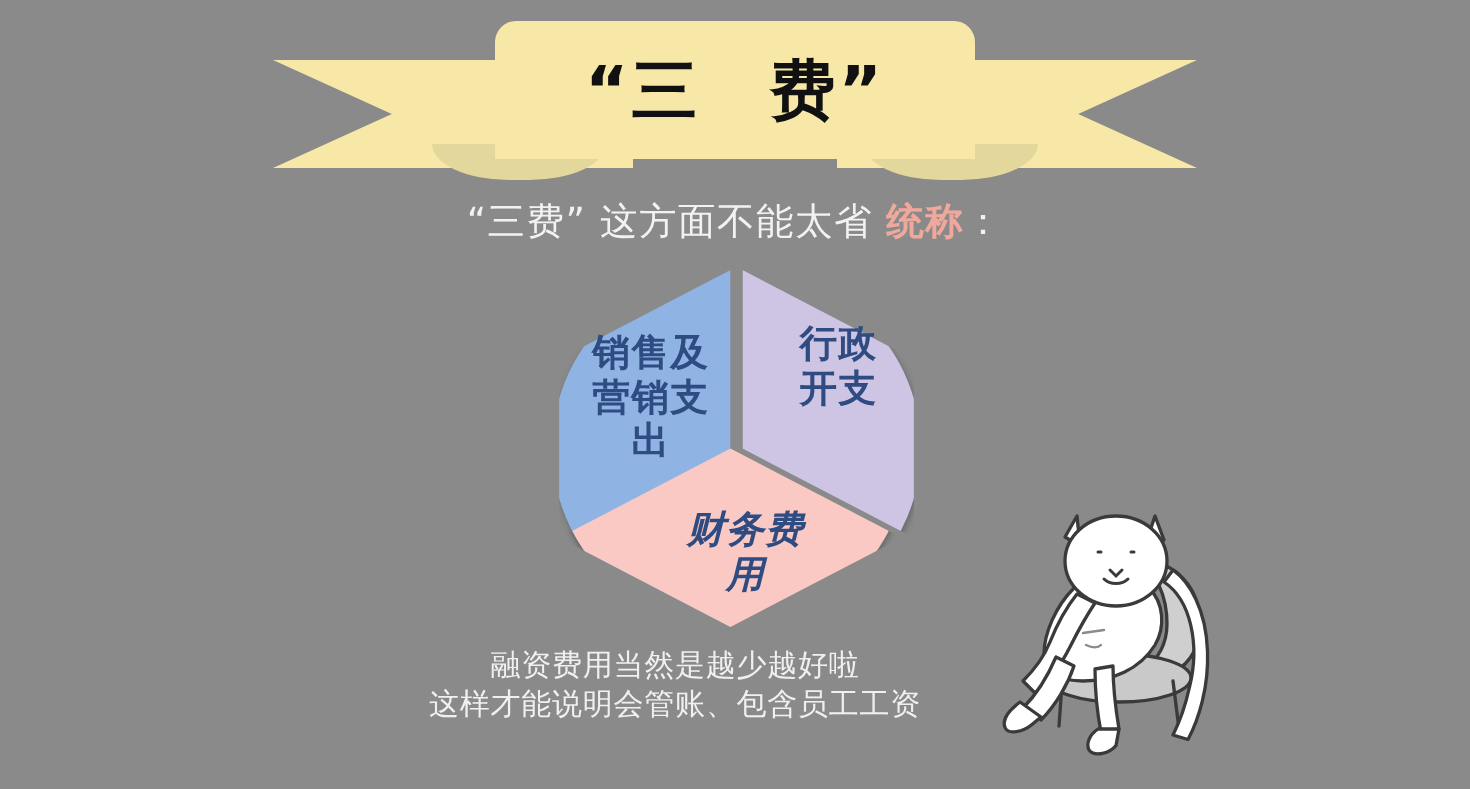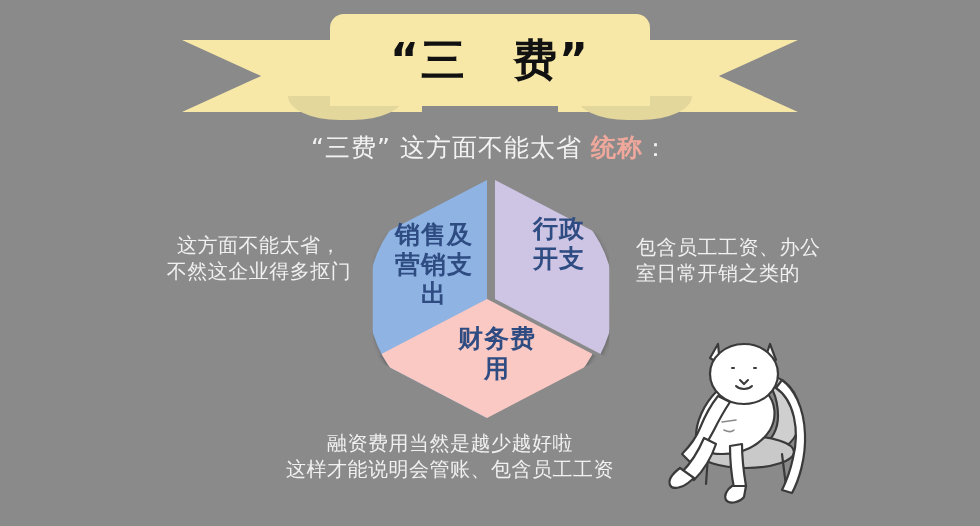--- a/index.html
+++ b/index.html
@@ -139,21 +139,21 @@
     color: #2e4c82;
     font-weight: bold;
     font-size: 25px;
     line-height: 1.18;
     text-align: center;
     white-space: pre-line;
     letter-spacing: 1px;
   }
   #label-sales   { left: 14px;  top: 44px;  width: 104px; }
   #label-admin   { left: 136px; top: 38px;  width: 110px; }
-  #label-finance { left: 68px;  top: 148px; width: 122px; }
+  #label-finance { left: 68px;  top: 162px; width: 122px; font-style: italic; }
 
   
   .annotation {
     position: absolute;
     color: #f0f0f0;
     font-size: 20px;
     line-height: 1.32;
     white-space: pre-line;
     letter-spacing: 0.5px;
   }
@@ -209,24 +209,20 @@
 
     <div class="slice-label" id="label-admin" style="color: rgb(46, 76, 130);">行政
 开支</div>
     <div class="slice-label" id="label-sales" style="color: rgb(46, 76, 130);">销售及
 营销支
 出</div>
     <div class="slice-label" id="label-finance" style="color: rgb(46, 76, 130);">财务费
 用</div>
   </div>
 
-  <div class="annotation" id="annotation-left" style="color: rgb(240, 240, 240);">这方面不能太省，
-不然这企业得多抠门</div>
-  <div class="annotation" id="annotation-right" style="color: rgb(240, 240, 240);">包含员工工资、办公
-室日常开销之类的</div>
   <div class="annotation" id="annotation-bottom" style="color: rgb(240, 240, 240);">融资费用当然是越少越好啦
 这样才能说明会管账、包含员工工资</div>
 
   <div id="cat-illustration">
     <svg width="160" height="180" viewBox="0 0 160 180" xmlns="http://www.w3.org/2000/svg">
       <g fill="#ffffff" stroke="#3a3a3a" stroke-width="2.2" stroke-linejoin="round" stroke-linecap="round">
 
         <path d="M101 44 C124 44 140 62 140 86 C140 104 131 116 116 121
                  L101 118 C112 110 118 99 118 86 C118 66 110 52 101 46 Z" fill="#cfcfcf"></path>
 

